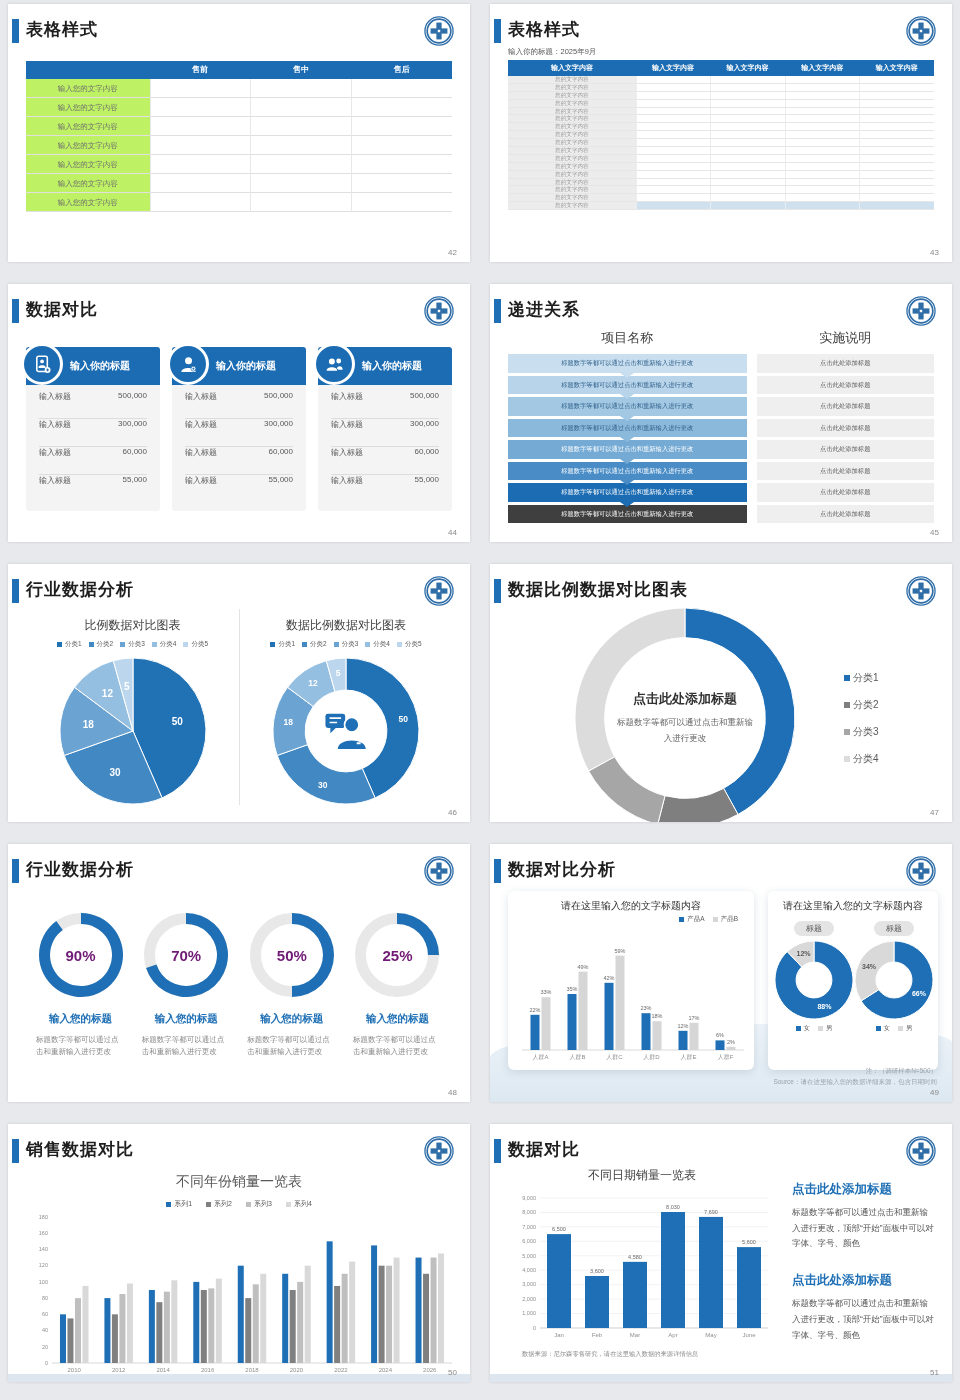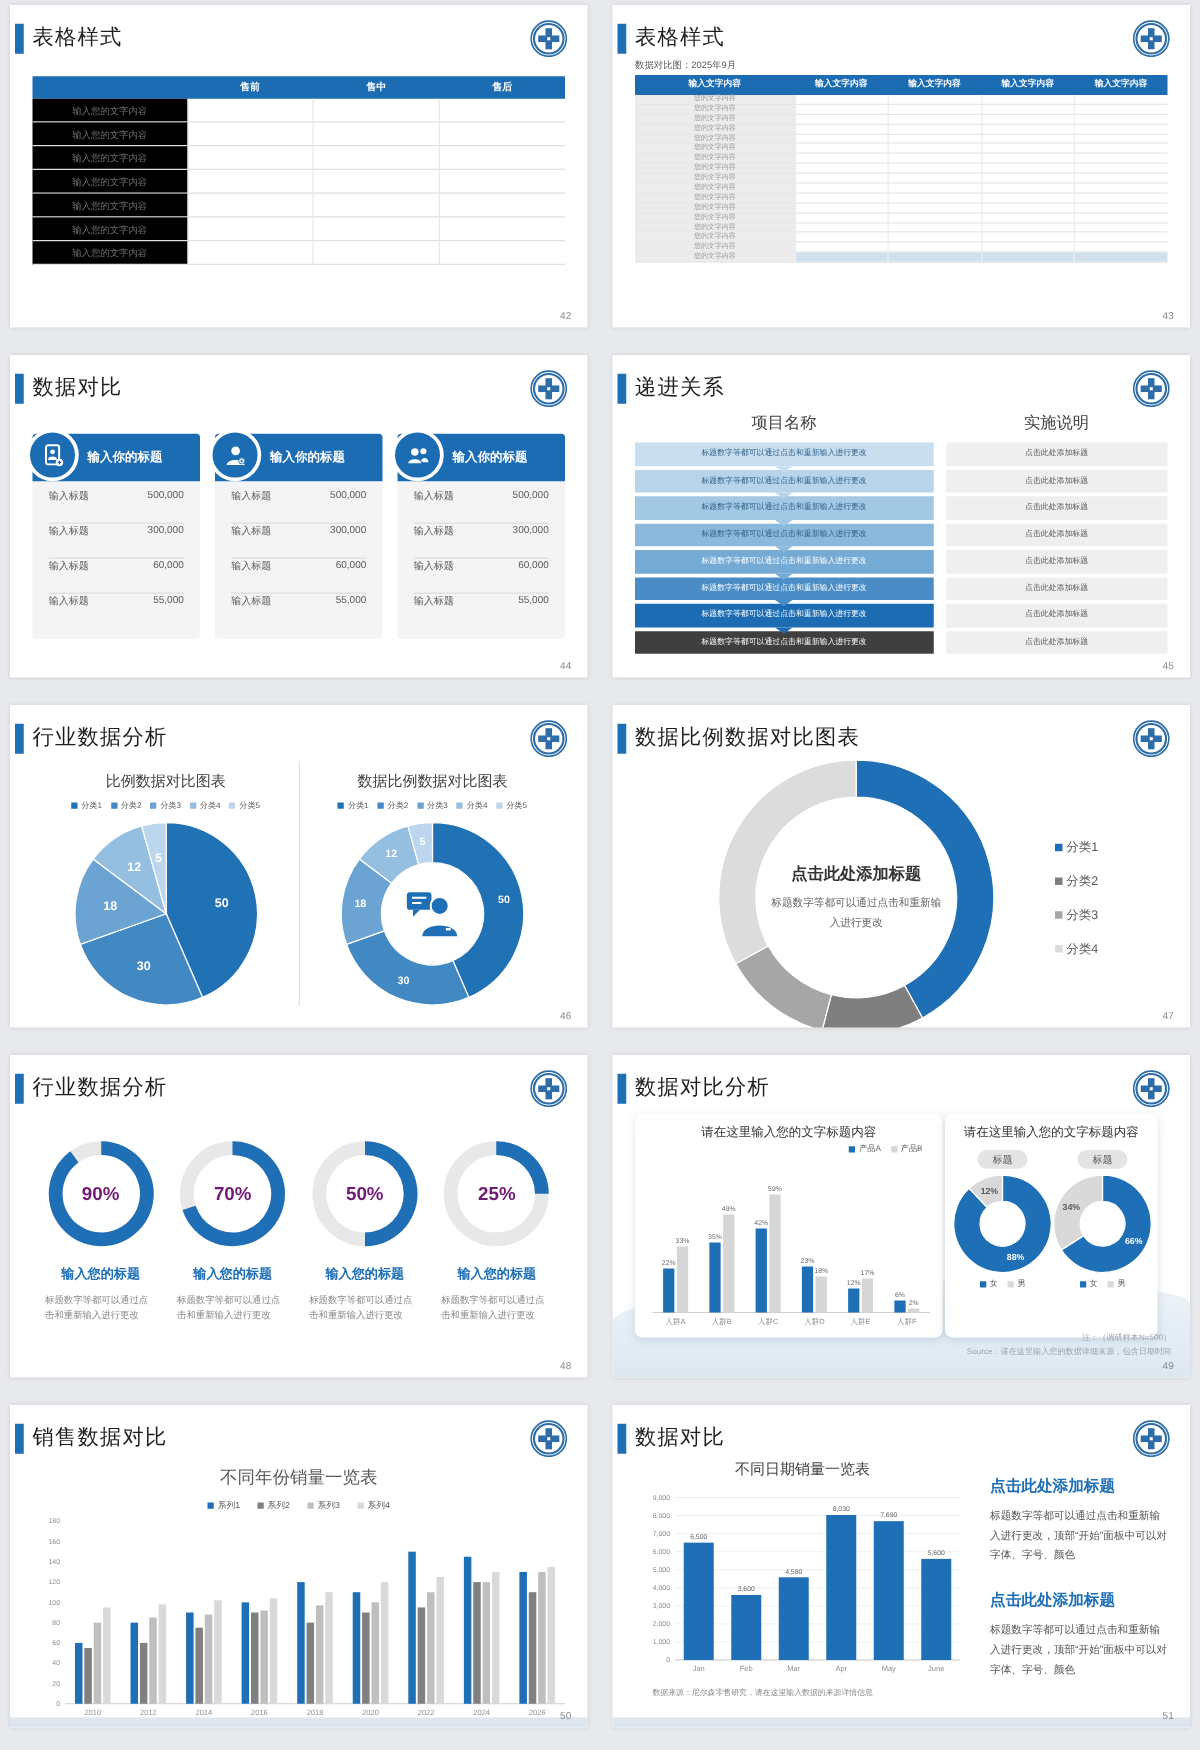--- a/index.html
+++ b/index.html
@@ -4,31 +4,31 @@
 <style>
   *{box-sizing:border-box;margin:0;padding:0}
   html,body{width:960px;height:1400px;overflow:hidden;background:#e7e9ec;
     font-family:"Liberation Sans","DejaVu Sans",sans-serif;}
   svg{display:block}
   svg text{font-family:"Liberation Sans","DejaVu Sans",sans-serif}
   .grid{display:grid;grid-template-columns:462px 462px;grid-template-rows:repeat(5,258px);gap:22px 20px;padding:4px 8px 0}
   .slide{position:relative;background:#fff;box-shadow:0 0 3px rgba(0,0,0,.12);overflow:hidden;padding:13px 18px 0}
   .accent{position:absolute;left:4px;top:15px;width:7px;height:24px;background:#1e6fb5}
   .s-head{position:relative;height:28px}
-  .s-title{font-size:17px;font-weight:normal;color:#1f1f1f;letter-spacing:1px;line-height:26px}
+  .s-title{font-size:17px;font-weight:bold;color:#1f1f1f;letter-spacing:1px;line-height:26px}
   .logo{position:absolute;right:-2px;top:-1px;width:30px;height:30px}
   .pagenum{position:absolute;right:13px;bottom:5px;font-size:8px;color:#8a8a8a}
   
   .t42{margin-top:16px}
   .t42h,.t42r{display:grid;grid-template-columns:29% 23.7% 23.7% 23.6%}
   .t42h{background:#1b6cb3;height:18px}
   .t42h .hc{color:#fff;font-size:8px;font-weight:bold;text-align:center;line-height:18px}
   .t42r .c{height:19px;line-height:19px;border-bottom:1px solid #e0e0e0;font-size:7.5px;color:#6f6f6f;text-align:center}
   .t42r .c + .c{border-left:1px solid #e8e8e8}
-  .t42r .c.first{background:#000000}
+  .t42r .c.first{background:#bef264}
   
   .sub43{font-size:7.5px;color:#595959;margin:2px 0 3px}
   .t43h,.t43r{display:grid;grid-template-columns:30% 17.5% 17.5% 17.5% 17.5%}
   .t43h{background:#1b6cb3;height:16px}
   .t43h .hc{color:#fff;font-size:7px;font-weight:bold;text-align:center;line-height:16px}
   .t43r .c{height:7.9px;line-height:7.9px;border-bottom:1px solid #e6e6e6;font-size:5.6px;color:#9a9a9a;text-align:center}
   .t43r .c + .c{border-left:1px solid #ededed}
   .t43r .c.first{background:#ececec}
   .t43b .t43r:last-child .c + .c{background:#cfe0ef}
   
@@ -70,21 +70,21 @@
   
   .row48{display:flex;justify-content:space-between;margin-top:26px;padding:0 6px}
   .item48{width:97px}
   .ringwrap{position:relative;width:88px;height:88px;margin:0 auto}
   .ringwrap svg{position:absolute;inset:0}
   .ring-val{position:absolute;inset:0;display:flex;align-items:center;justify-content:center;font-size:15px;font-weight:bold;color:#701a75}
   .i48t{text-align:center;font-size:10.5px;font-weight:bold;color:#1e6fb5;margin-top:13px}
   .i48d{font-size:7.5px;color:#8a8a8a;line-height:1.6;margin-top:8px;padding:0 4px}
   
   .wave49{position:absolute;left:0;right:0;bottom:0;height:78px;background:linear-gradient(180deg,#eef4f9,#dce8f1);border-radius:100% 60% 0 0/54px 30px 0 0}
-  .cards49{position:relative;display:flex;gap:2px;margin-top:6px;z-index:2}
+  .cards49{position:relative;display:flex;gap:14px;margin-top:6px;z-index:2}
   .card49{background:#fff;border-radius:6px;box-shadow:0 2px 8px rgba(70,100,130,.18);padding:8px 6px 6px}
   .card49.leftc{width:246px}
   .card49.rightc{width:170px}
   .c49t{text-align:center;font-size:10px;color:#333;margin-bottom:2px}
   .leg49{display:flex;justify-content:flex-end;gap:8px;font-size:6.5px;color:#595959;padding-right:10px}
   .duo{display:flex;justify-content:space-around;margin-top:4px}
   .duoitem{text-align:center}
   .pill{display:inline-block;background:#e4e4e4;border-radius:8px;font-size:8px;color:#555;padding:2px 12px;margin-bottom:4px}
   .duoleg{display:flex;justify-content:center;gap:8px;font-size:6.5px;color:#595959;margin-top:4px}
   .notes49{position:absolute;right:15px;bottom:14px;font-size:6.5px;color:#9aa3ab;text-align:right;line-height:1.8;z-index:2}
@@ -210,21 +210,21 @@
   </section>
 
   <section class="slide">
     <span class="accent"></span>
     <div class="s-head">
       <h2 class="s-title">表格样式</h2>
       <svg class="logo" viewBox="0 0 32 32">
           <use href="#logoSym"></use>
         </svg>
     </div>
-    <div class="sub43">数据对比图：2025年9月</div>
+    <div class="sub43">输入你的标题：2025年9月</div>
     <div>
       <div class="t43h">
         <div class="hc">输入文字内容</div>
         <div class="hc">输入文字内容</div>
         <div class="hc">输入文字内容</div>
         <div class="hc">输入文字内容</div>
         <div class="hc">输入文字内容</div>
       </div>
       <div class="t43b">
         <div class="t43r">

